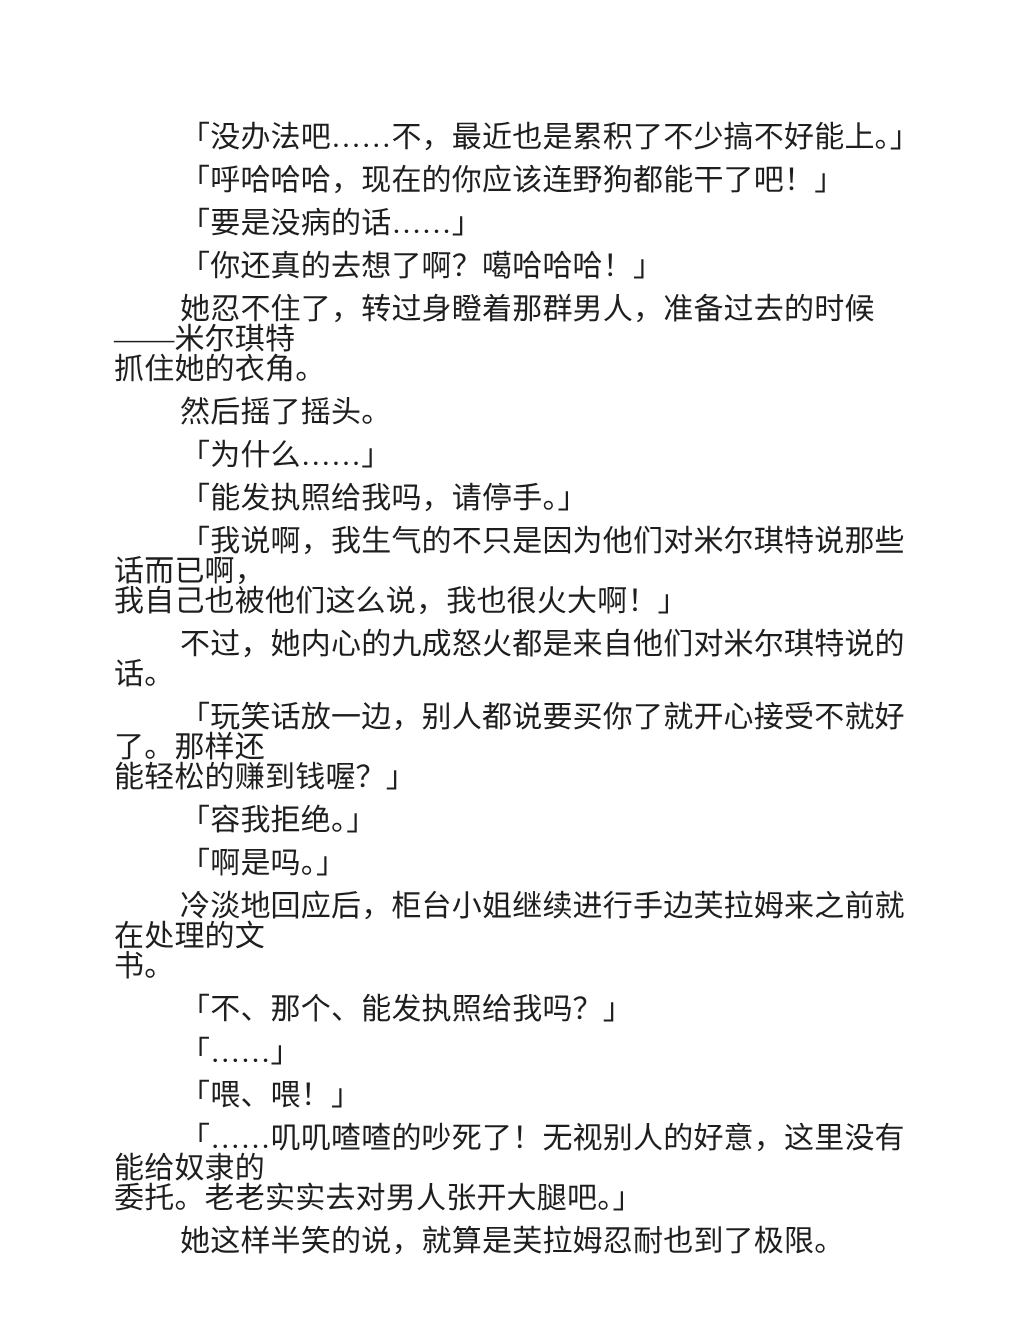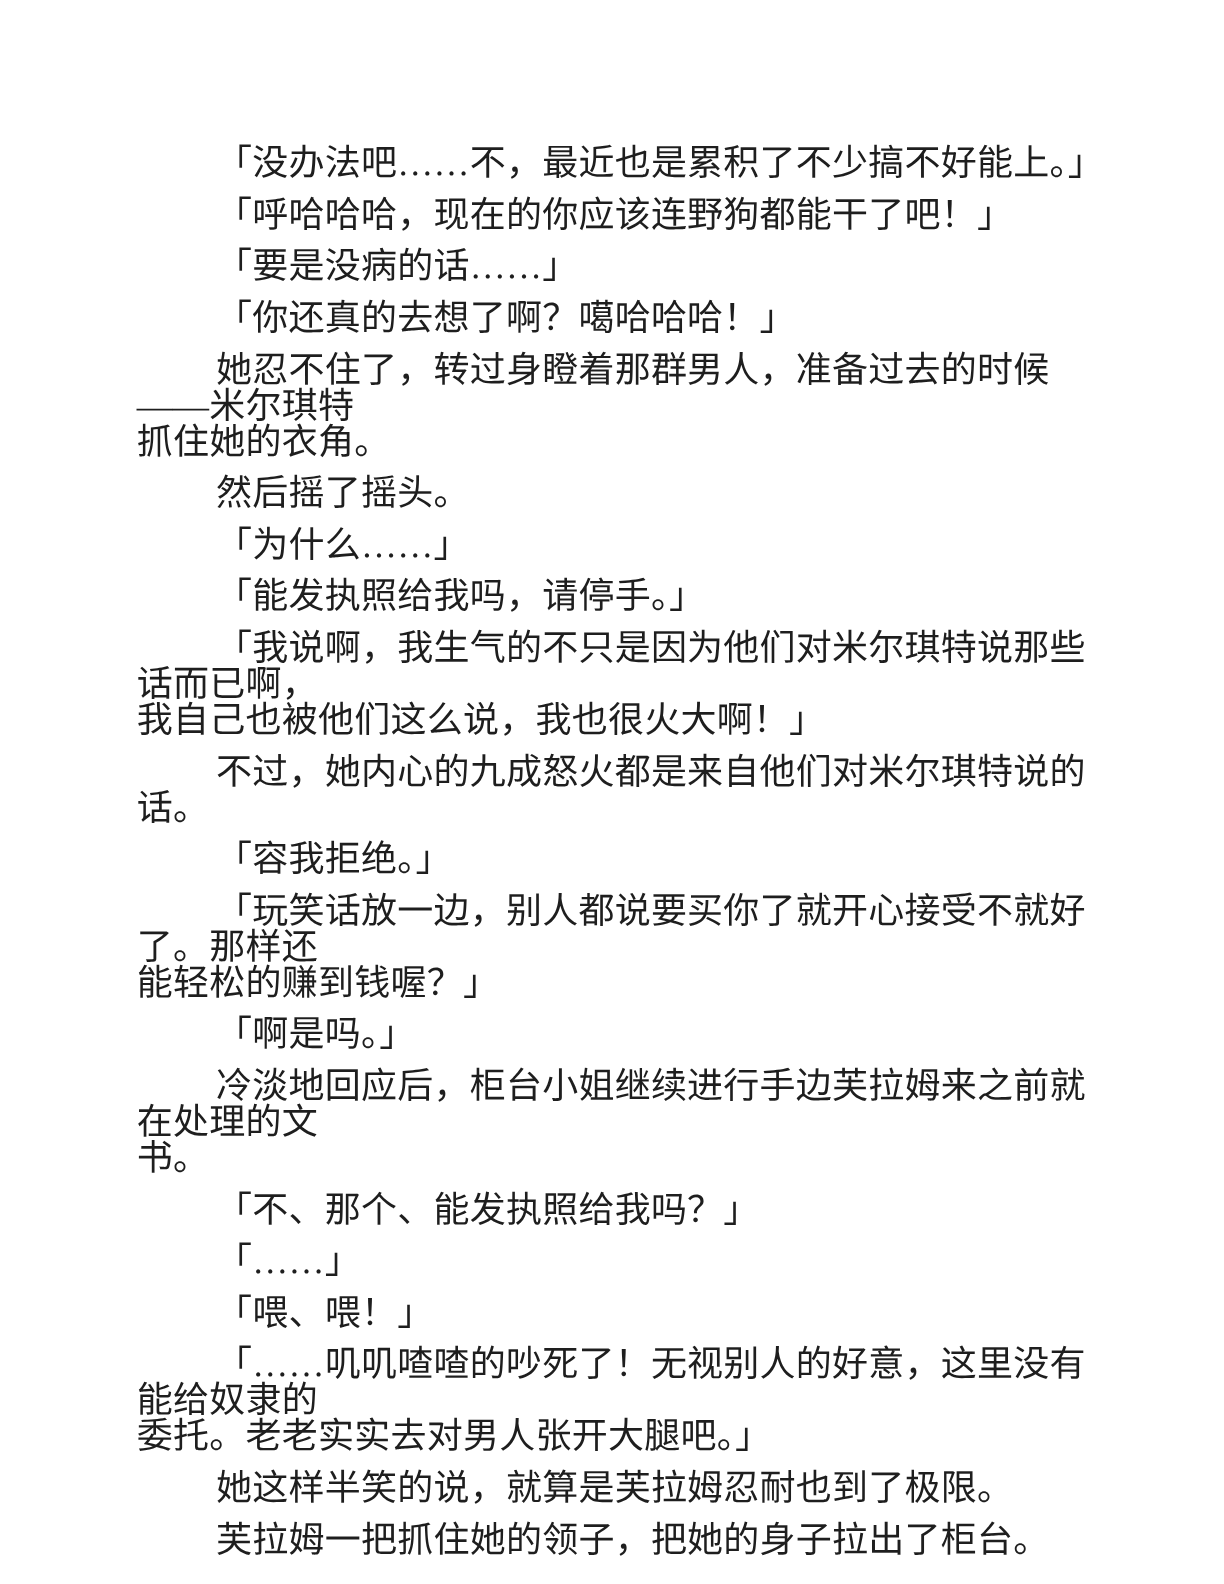--- a/index.html
+++ b/index.html
@@ -41,26 +41,25 @@
   <p class="para">「要是没病的话……」</p>
   <p class="para">「你还真的去想了啊？噶哈哈哈！」</p>
   <p class="para">她忍不住了，转过身瞪着那群男人，准备过去的时候——米尔琪特
 抓住她的衣角。</p>
   <p class="para">然后摇了摇头。</p>
   <p class="para">「为什么……」</p>
   <p class="para">「能发执照给我吗，请停手。」</p>
   <p class="para">「我说啊，我生气的不只是因为他们对米尔琪特说那些话而已啊，
 我自己也被他们这么说，我也很火大啊！」</p>
   <p class="para">不过，她内心的九成怒火都是来自他们对米尔琪特说的话。</p>
-  <p class="para">「容我拒绝。」</p>
   <p class="para">「玩笑话放一边，别人都说要买你了就开心接受不就好了。那样还
 能轻松的赚到钱喔？」</p>
+  <p class="para">「容我拒绝。」</p>
   <p class="para">「啊是吗。」</p>
   <p class="para">冷淡地回应后，柜台小姐继续进行手边芙拉姆来之前就在处理的文
 书。</p>
   <p class="para">「不、那个、能发执照给我吗？」</p>
   <p class="para">「……」</p>
   <p class="para">「喂、喂！」</p>
   <p class="para">「……叽叽喳喳的吵死了！无视别人的好意，这里没有能给奴隶的
 委托。老老实实去对男人张开大腿吧。」</p>
   <p class="para">她这样半笑的说，就算是芙拉姆忍耐也到了极限。</p>
-  <p class="para">芙拉姆一把抓住她的领子，把她的身子拉出了柜台。</p>
 </div>
 
 </body></html>

